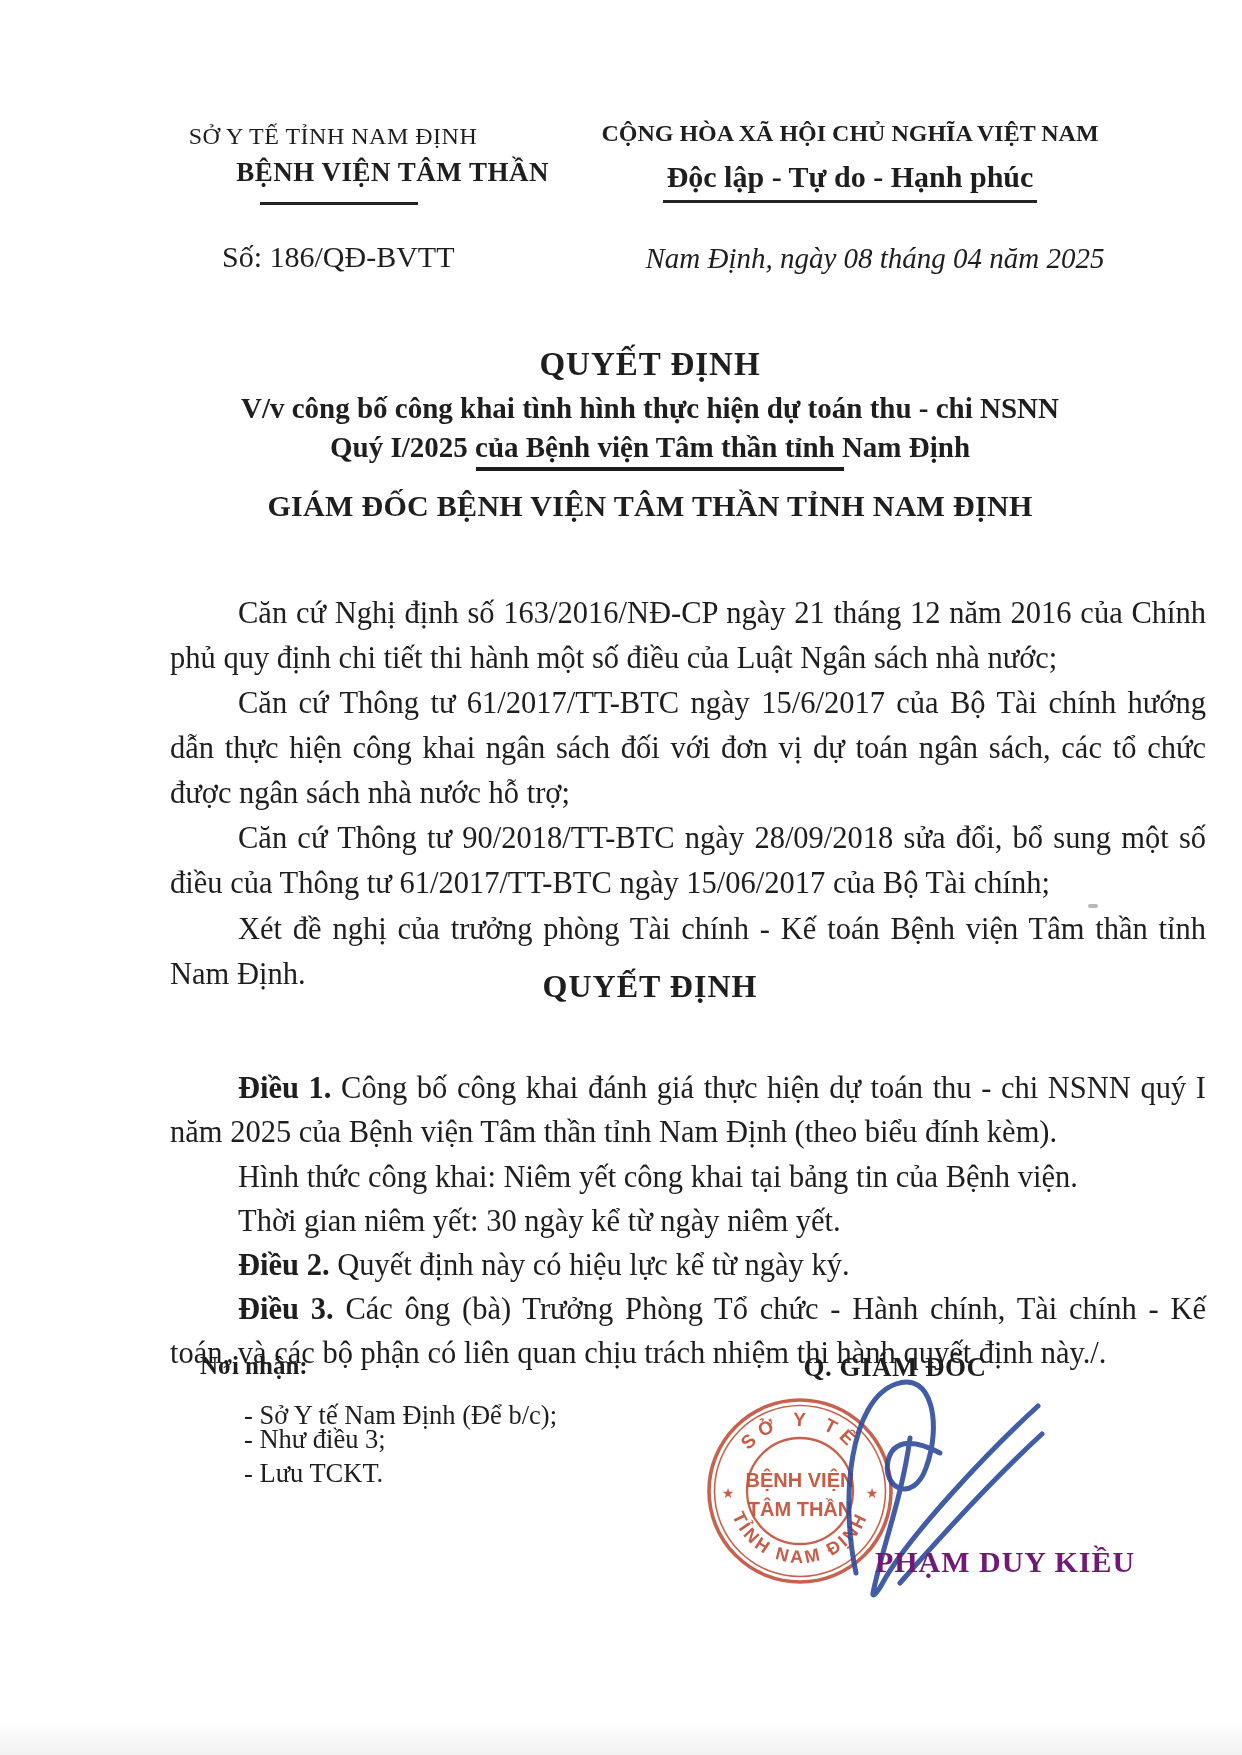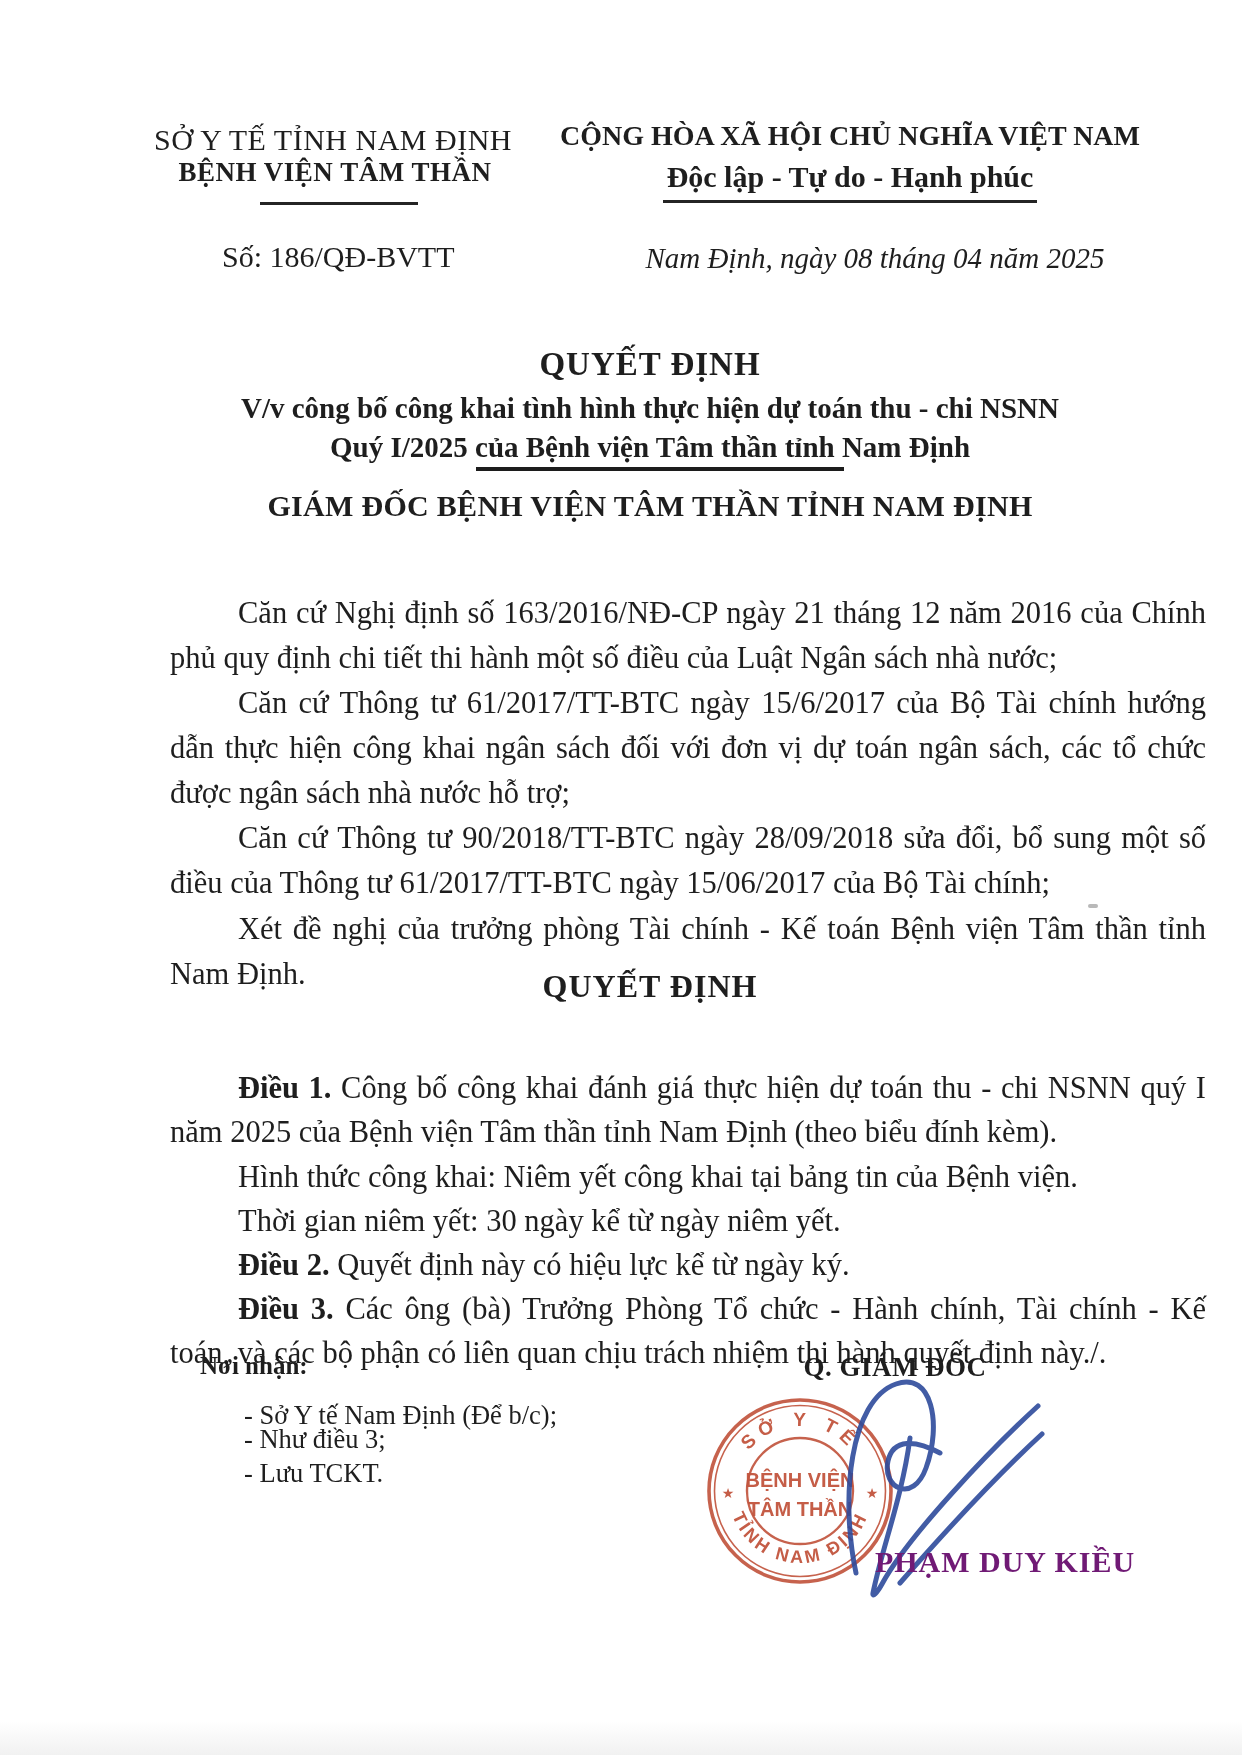--- a/index.html
+++ b/index.html
@@ -4,24 +4,24 @@
 <style>
   html,body{margin:0;padding:0;}
   body{width:1242px;height:1755px;position:relative;background:#ffffff;
        font-family:"Liberation Serif","DejaVu Serif",serif;color:#1e1e1e;
        overflow:hidden;-webkit-font-smoothing:antialiased;}
   .abs{position:absolute;}
   .c{text-align:center;}
   .b{font-weight:700;}
   .center-col{left:29px;width:1242px;text-align:center;}
   
-  .hdr-left-1{top:123px;left:133px;width:400px;font-size:30px;letter-spacing:.5px;}
-  .hdr-left-2{top:157px;left:135px;width:400px;font-size:27px;font-weight:700;letter-spacing:.5px;}
+  .hdr-left-1{top:123px;left:133px;width:400px;font-size:24px;letter-spacing:.5px;}
+  .hdr-left-2{top:157px;left:149px;width:400px;font-size:27px;font-weight:700;letter-spacing:.5px;text-align:right;}
   .hdr-left-rule{top:202px;left:260px;width:158px;height:3px;background:#242424;}
-  .hdr-right-1{top:120px;left:550px;width:600px;font-size:28px;font-weight:700;}
+  .hdr-right-1{top:120px;left:550px;width:600px;font-size:24px;font-weight:700;}
   .hdr-right-2{top:160px;left:550px;width:600px;font-size:30px;font-weight:700;}
   .hdr-right-2 span{display:inline-block;border-bottom:3px solid #242424;padding:0 4px 6px 4px;}
   .so-line{top:240px;left:222px;font-size:30px;}
   .date-line{top:242px;left:565px;width:620px;font-size:29px;font-style:italic;}
   
   .title-main{top:346px;font-size:33px;font-weight:700;letter-spacing:1px;}
   .title-sub1{top:392px;font-size:29px;font-weight:700;}
   .title-sub2{top:431px;font-size:29px;font-weight:700;}
   .title-rule{top:467px;left:476px;width:368px;height:4px;background:#1c1c1c;}
   .authority{top:489px;font-size:30px;font-weight:700;letter-spacing:.3px;}

